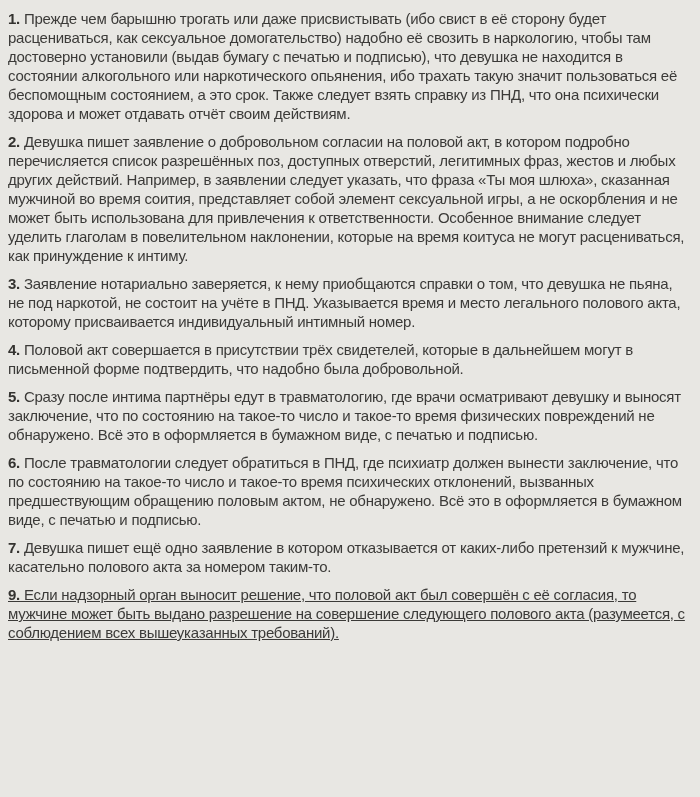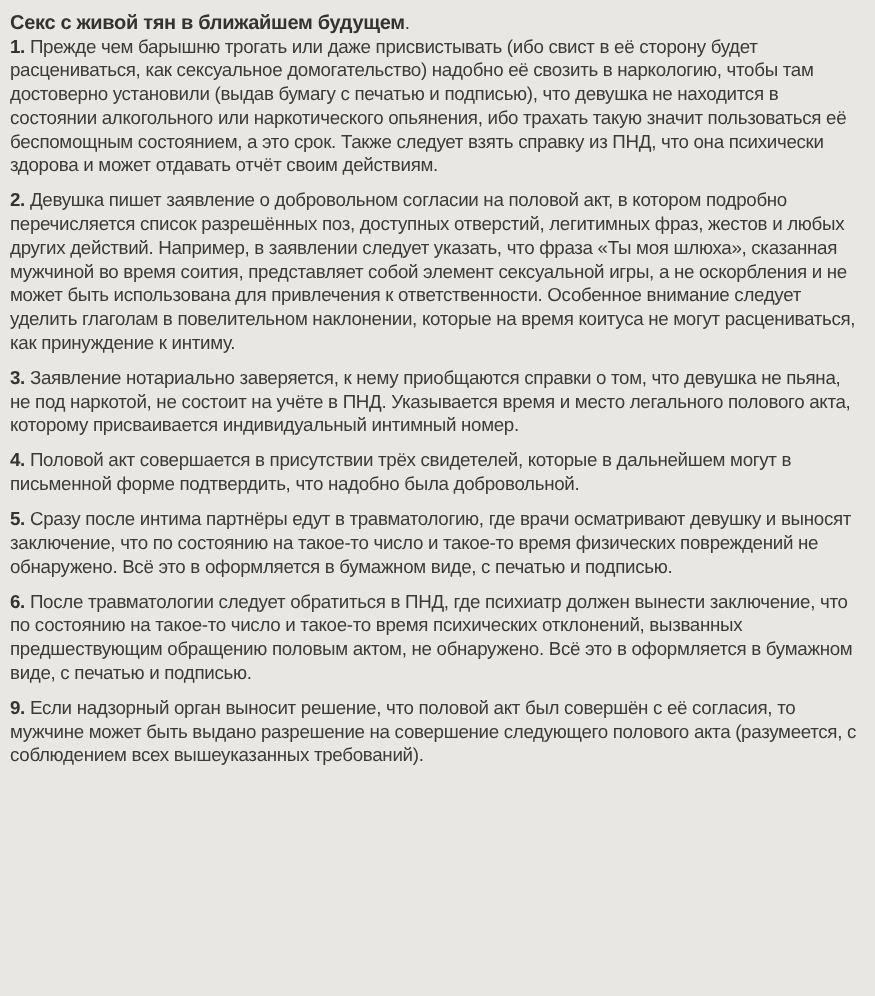--- a/index.html
+++ b/index.html
@@ -34,45 +34,44 @@
     font-weight: normal;
   }
   .post-intro {
     margin: 0 0 9px 0;
   }
   .procedure-item {
     margin: 0 0 9px 0;
   }
   .procedure-item:last-child {
     margin-bottom: 0;
+    text-decoration: underline;
   }
   .item-number {
     font-weight: bold;
     color: #343330;
   }
 </style>
 </head>
 <body>
 
 <article class="post">
-  <div class="post-header">
-    <span class="post-title">Секс с живой тян в ближайшем будущем</span><span class="title-period">.</span>
-  </div>
 
   <div>
     <p class="procedure-item"><strong class="item-number">1.</strong><span> Прежде чем барышню трогать или даже присвистывать (ибо свист в её сторону будет расцениваться, как сексуальное домогательство) надобно её свозить в наркологию, чтобы там достоверно установили (выдав бумагу с печатью и подписью), что девушка не находится в состоянии алкогольного или наркотического опьянения, ибо трахать такую значит пользоваться её беспомощным состоянием, а это срок. Также следует взять справку из ПНД, что она психически здорова и может отдавать отчёт своим действиям.</span></p>
 
     <p class="procedure-item"><strong class="item-number">2.</strong><span> Девушка пишет заявление о добровольном согласии на половой акт, в котором подробно перечисляется список разрешённых поз, доступных отверстий, легитимных фраз, жестов и любых других действий. Например, в заявлении следует указать, что фраза «Ты моя шлюха», сказанная мужчиной во время соития, представляет собой элемент сексуальной игры, а не оскорбления и не может быть использована для привлечения к ответственности. Особенное внимание следует уделить глаголам в повелительном наклонении, которые на время коитуса не могут расцениваться, как принуждение к интиму.</span></p>
 
     <p class="procedure-item"><strong class="item-number">3.</strong><span> Заявление нотариально заверяется, к нему приобщаются справки о том, что девушка не пьяна, не под наркотой, не состоит на учёте в ПНД. Указывается время и место легального полового акта, которому присваивается индивидуальный интимный номер.</span></p>
 
     <p class="procedure-item"><strong class="item-number">4.</strong><span> Половой акт совершается в присутствии трёх свидетелей, которые в дальнейшем могут в письменной форме подтвердить, что надобно была добровольной.</span></p>
 
     <p class="procedure-item"><strong class="item-number">5.</strong><span> Сразу после интима партнёры едут в травматологию, где врачи осматривают девушку и выносят заключение, что по состоянию на такое-то число и такое-то время физических повреждений не обнаружено. Всё это в оформляется в бумажном виде, с печатью и подписью.</span></p>
 
     <p class="procedure-item"><strong class="item-number">6.</strong><span> После травматологии следует обратиться в ПНД, где психиатр должен вынести заключение, что по состоянию на такое-то число и такое-то время психических отклонений, вызванных предшествующим обращению половым актом, не обнаружено. Всё это в оформляется в бумажном виде, с печатью и подписью.</span></p>
 
+    <p class="procedure-item"><strong class="item-number">7.</strong><span> Девушка пишет ещё одно заявление в котором отказывается от каких-либо претензий к мужчине, касательно полового акта за номером таким-то.</span></p>
 
 
     <p class="procedure-item"><strong class="item-number">9.</strong><span> Если надзорный орган выносит решение, что половой акт был совершён с её согласия, то мужчине может быть выдано разрешение на совершение следующего полового акта (разумеется, с соблюдением всех вышеуказанных требований).</span></p>
   </div>
 
 </article>
 
 </body></html>

